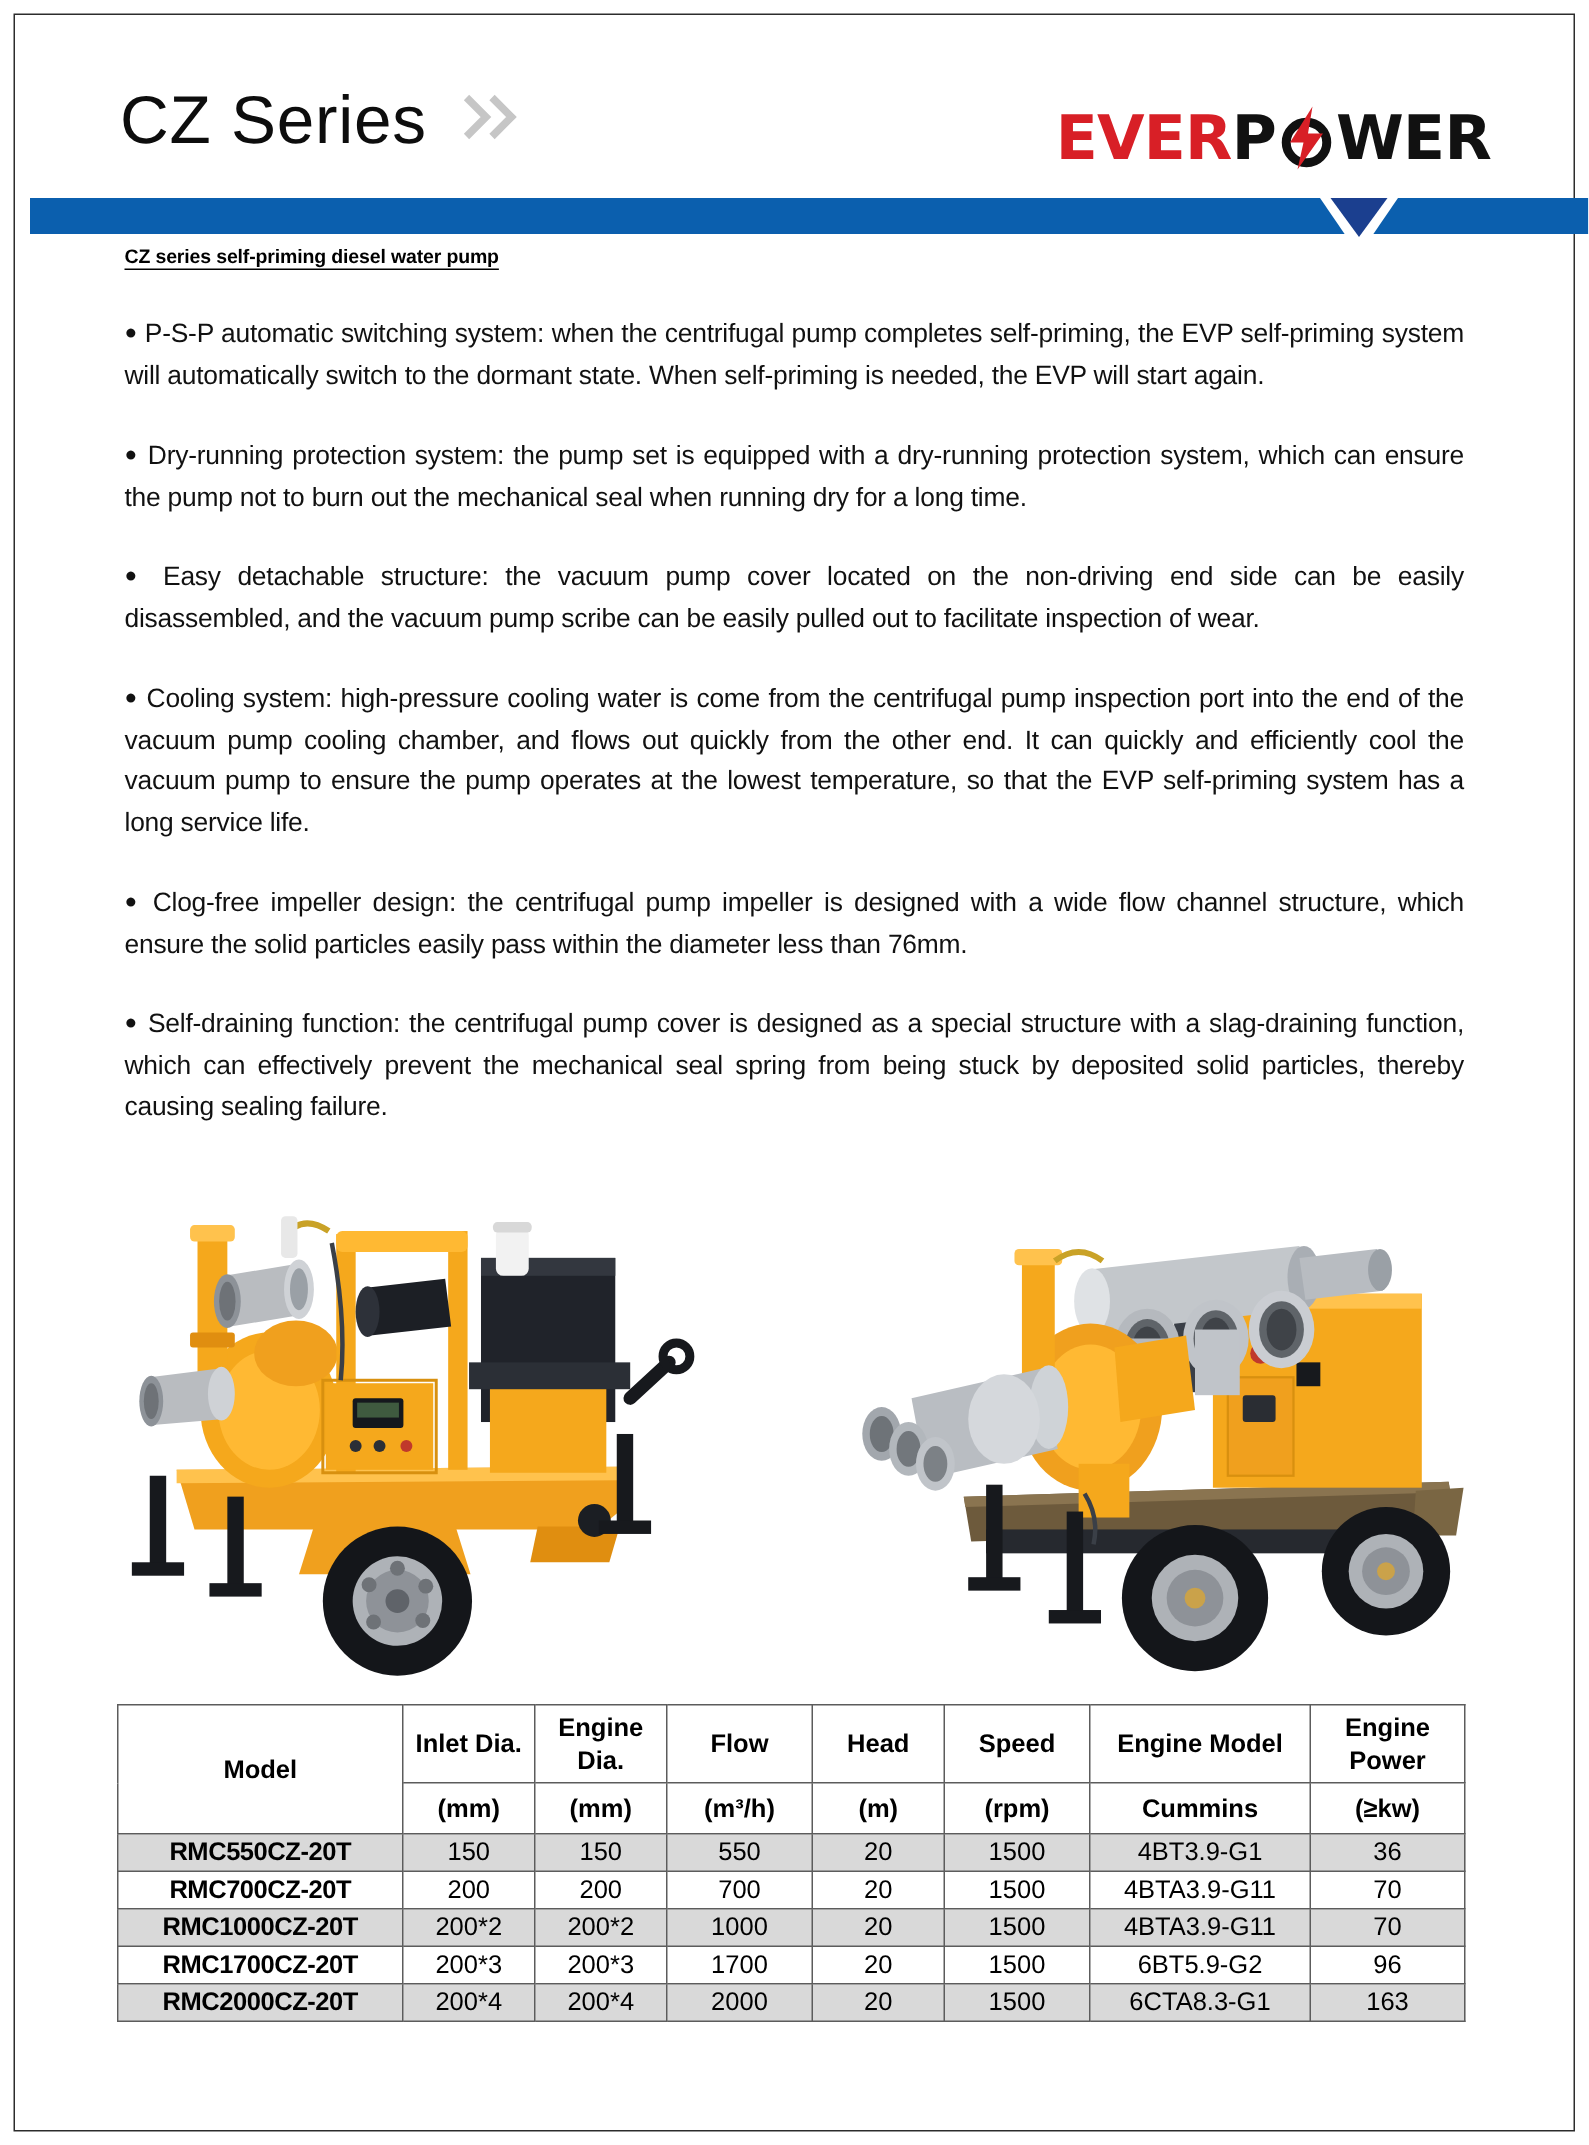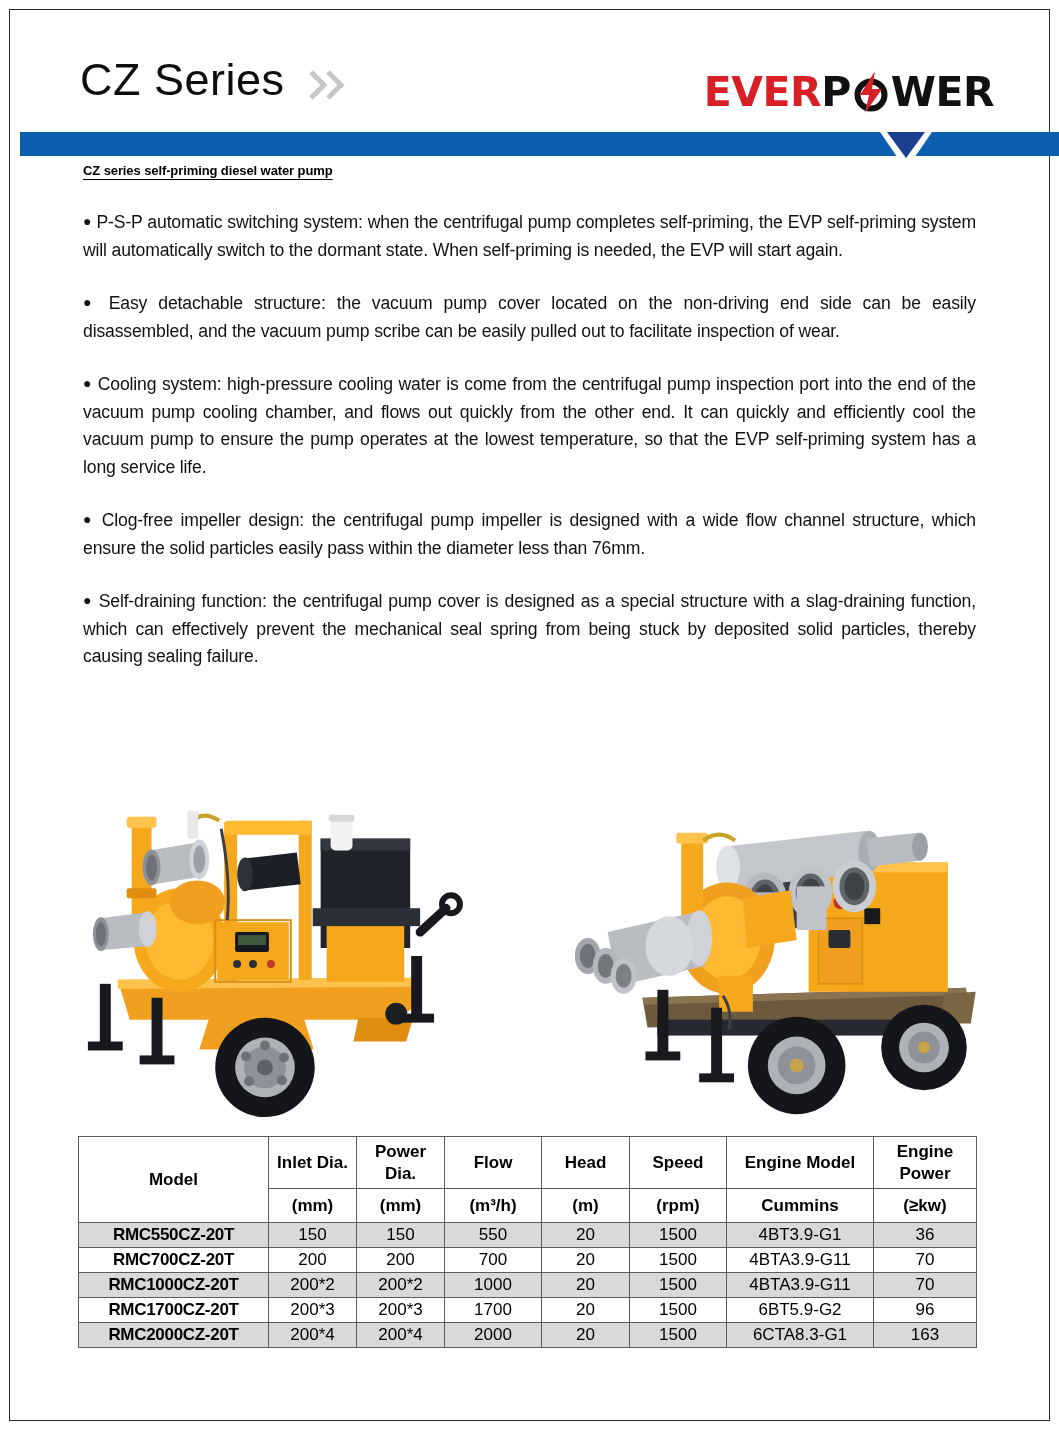--- a/index.html
+++ b/index.html
@@ -37,21 +37,21 @@
     top: 10px;
     width: 1039px;
     height: 136px;
   }
 
   .header-title-wrap {
     position: absolute;
     left: 70px;
     top: 47px;
     display: flex;
-    align-items: flex-end;
+    align-items: flex-start;
     gap: 22px;
   }
 
   .header-title {
     font-size: 45px;
     font-weight: 400;
     letter-spacing: 0.5px;
     color: #0d0d0d;
     font-family: "Liberation Sans", sans-serif;
     line-height: 1;
@@ -244,20 +244,24 @@
       </svg>
     </div>
   </div>
 
   <div class="content">
     <div class="sec-heading">CZ series self-priming diesel water pump</div>
 
     <p class="para">
       <span class="bullet-dot">●</span>
       <span>P-S-P automatic switching system: when the centrifugal pump completes self-priming, the EVP self-priming system will automatically switch to the dormant state. When self-priming is needed, the EVP will start again.</span>
+    </p>
+    <p class="para">
+      <span class="bullet-dot">●</span>
+      <span>Dry-running protection system: the pump set is equipped with a dry-running protection system, which can ensure the pump not to burn out the mechanical seal when running dry for a long time.</span>
     </p>
     <p class="para">
       <span class="bullet-dot">●</span>
       <span>Easy detachable structure: the vacuum pump cover located on the non-driving end side can be easily disassembled, and the vacuum pump scribe can be easily pulled out to facilitate inspection of wear.</span>
     </p>
     <p class="para">
       <span class="bullet-dot">●</span>
       <span>Cooling system: high-pressure cooling water is come from the centrifugal pump inspection port into the end of the vacuum pump cooling chamber, and flows out quickly from the other end. It can quickly and efficiently cool the vacuum pump to ensure the pump operates at the lowest temperature, so that the EVP self-priming system has a long service life.</span>
     </p>
     <p class="para">
@@ -450,21 +454,21 @@
           <col class="c-flow">
         <col class="c-head">
           <col class="c-speed">
           <col class="c-emodel">
           <col class="c-epower">
       </colgroup>
       <thead>
         <tr>
           <th class="model-cell" rowspan="2">Model</th>
           <th class="hdr-top">Inlet Dia.</th>
-          <th class="hdr-top">Power Dia.</th>
+          <th class="hdr-top">Engine Dia.</th>
           <th class="hdr-top">Flow</th>
           <th class="hdr-top">Head</th>
           <th class="hdr-top">Speed</th>
           <th class="hdr-top">Engine Model</th>
           <th class="hdr-top">Engine Power</th>
         </tr>
         <tr>
           <th class="hdr-unit">(mm)</th>
           <th class="hdr-unit">(mm)</th>
           <th class="hdr-unit">(m³/h)</th>

